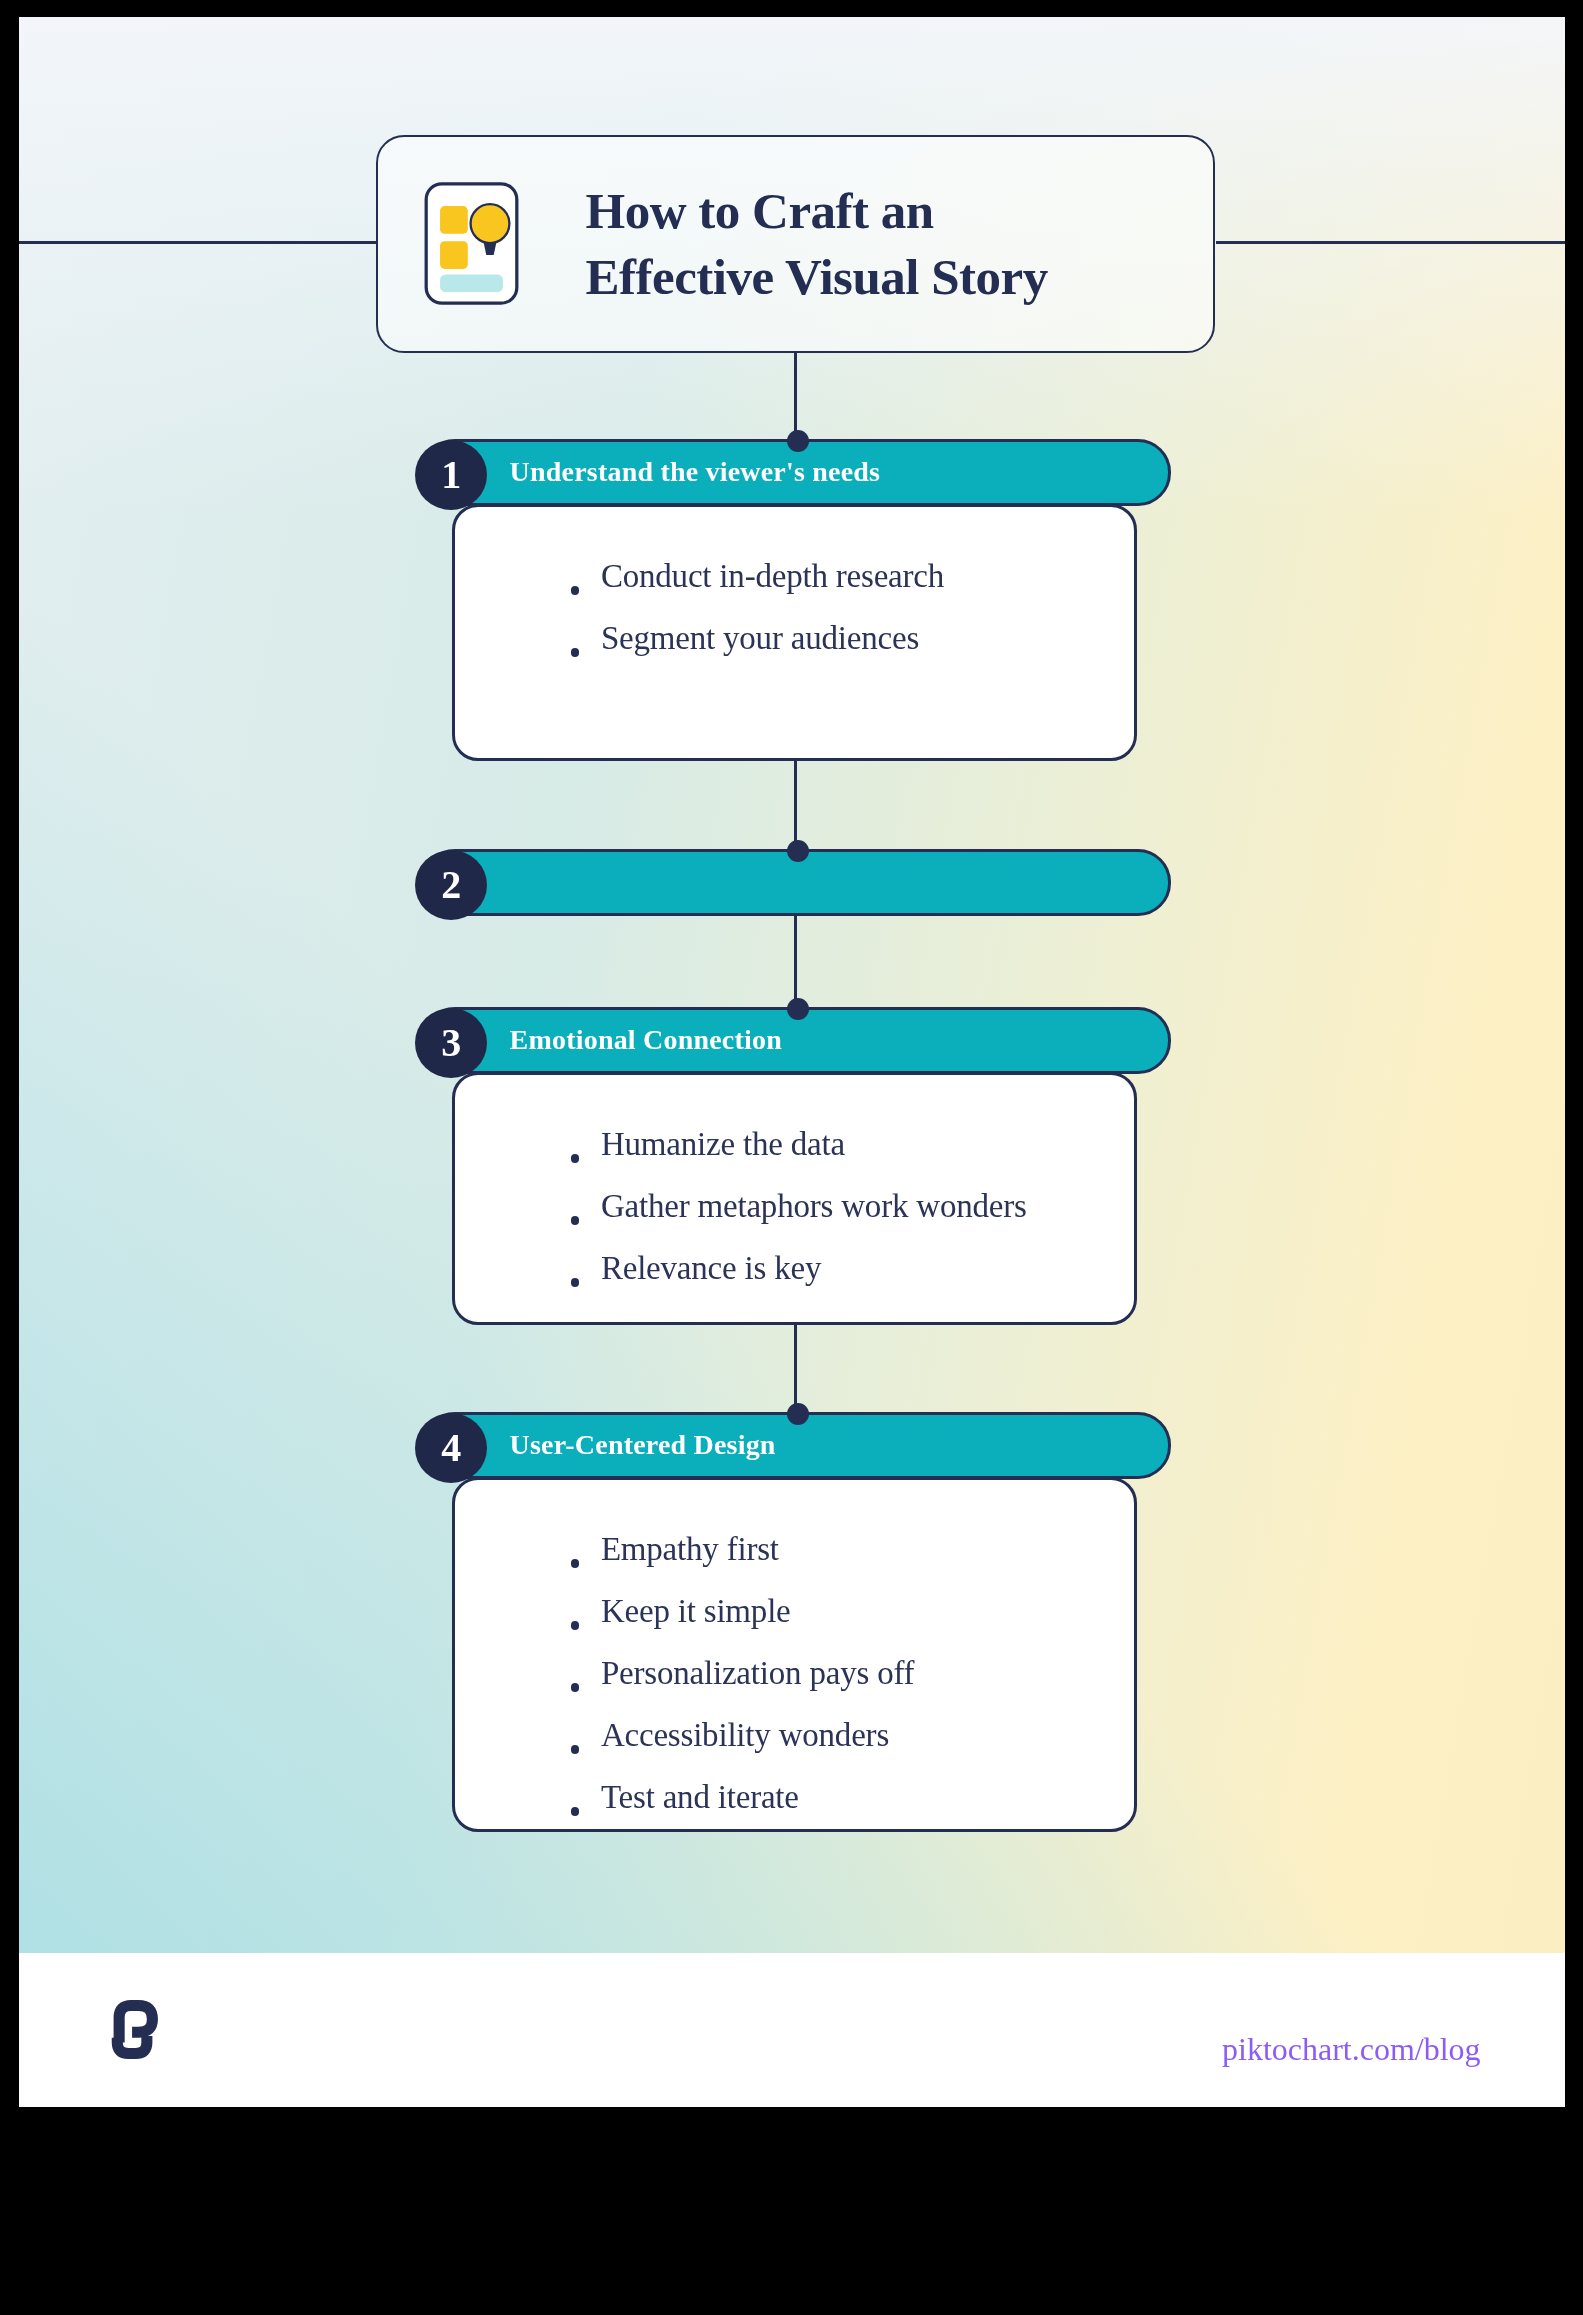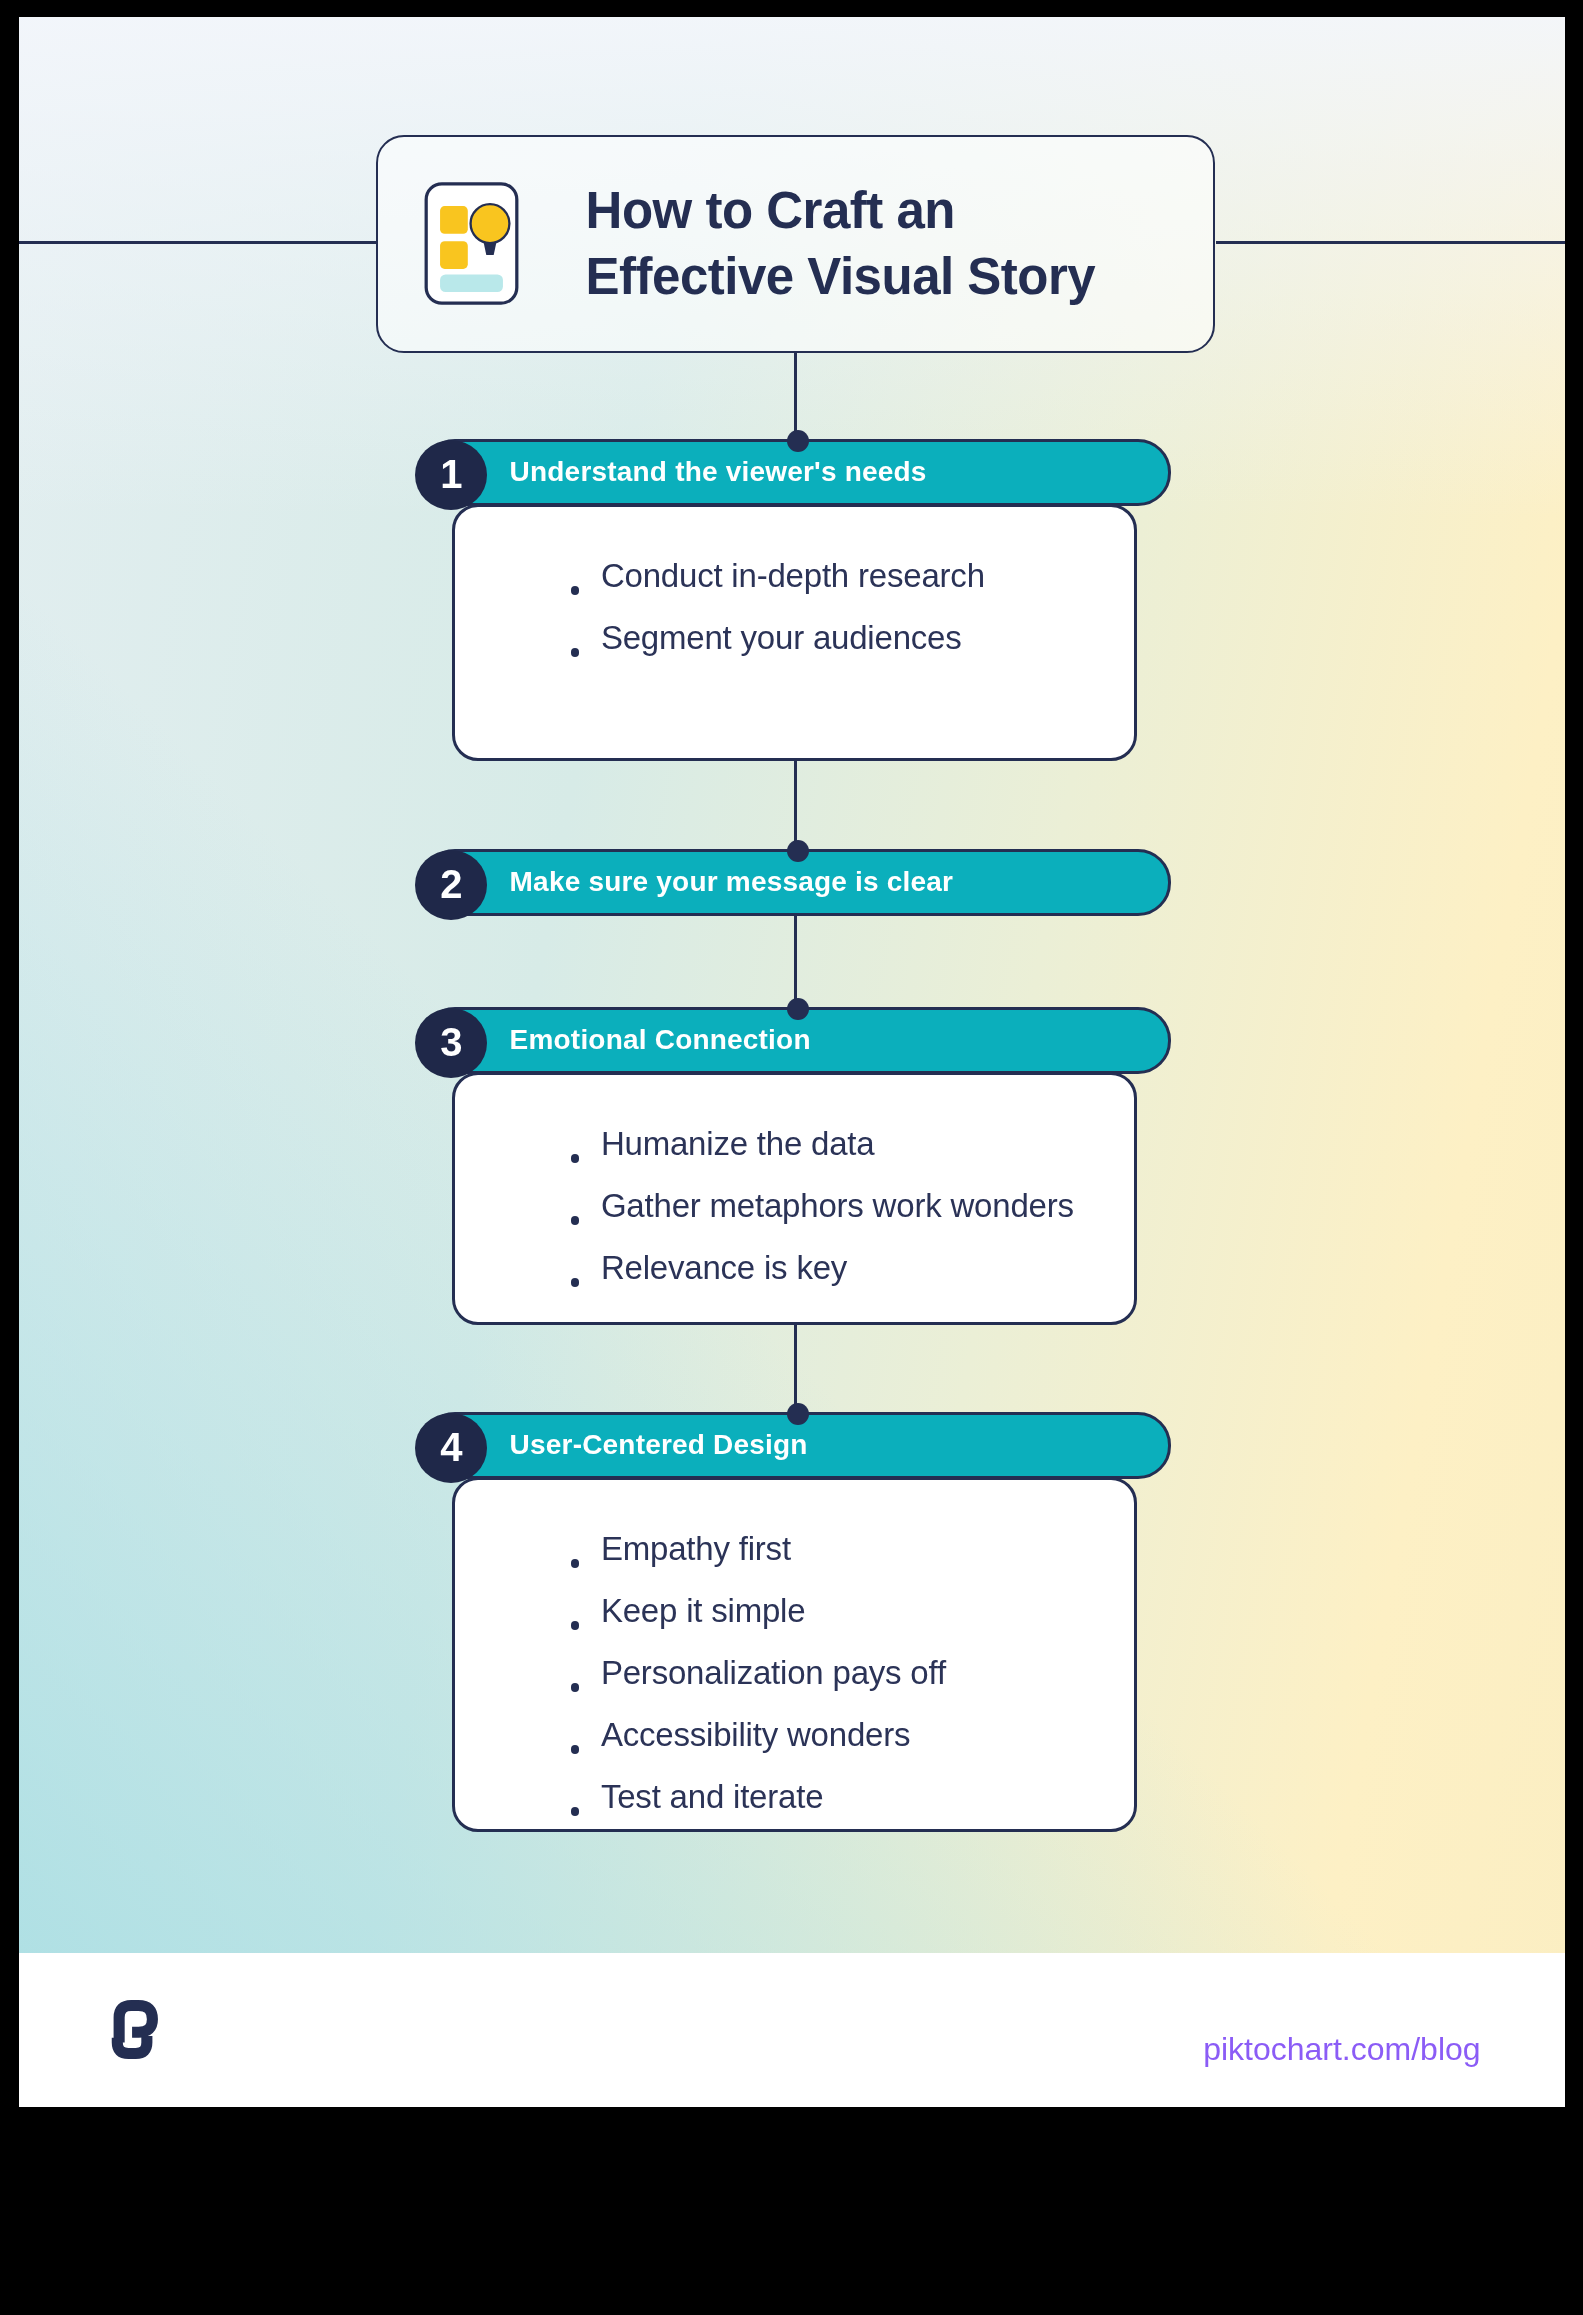--- a/index.html
+++ b/index.html
@@ -1,19 +1,19 @@
 <!DOCTYPE html>
 <html style="font-size:15px"><head>
 <meta charset="utf-8">
 <style>
   html,body{margin:0;padding:0;background:#000;}
   *{box-sizing:border-box;}
   .frame{
     position:relative;width:1583px;height:2315px;background:#000;overflow:hidden;
-    font-family:Liberation Sans, sans-serif;
+    font-family:Liberation Serif, serif;
   }
   .canvas{
     position:absolute;left:18.6px;top:16.7px;width:1546px;height:2090px;overflow:hidden;
     background:
       linear-gradient(180deg, rgba(243,246,251,.95) 0%, rgba(243,246,251,0) 24%),
       linear-gradient(45deg, rgba(168,222,227,.95) 0%, rgba(168,222,227,0) 42%),
       linear-gradient(100deg, #e2eef0 0%, #d7ebe7 36%, #ebefd6 62%, #fdf0c5 86%, #fbeec2 100%);
   }
   
   .hline,.vline{position:absolute;background:#242e52;}
@@ -124,21 +124,20 @@
   </li>
             </ul>
     </div>
   </section>
         <section class="section section-2">
     <div class="pill">
       <span class="junction-dot"></span>
       <span class="badge">
         <span class="badge-num">2</span>
       </span>
-      <h2 class="heading">Make sure your message is clear</h2>
     </div>
 
   </section>
         <section class="section section-3">
     <div class="pill">
       <span class="junction-dot"></span>
       <span class="badge">
         <span class="badge-num">3</span>
       </span>
       <h2 class="heading">Emotional Connection</h2>

